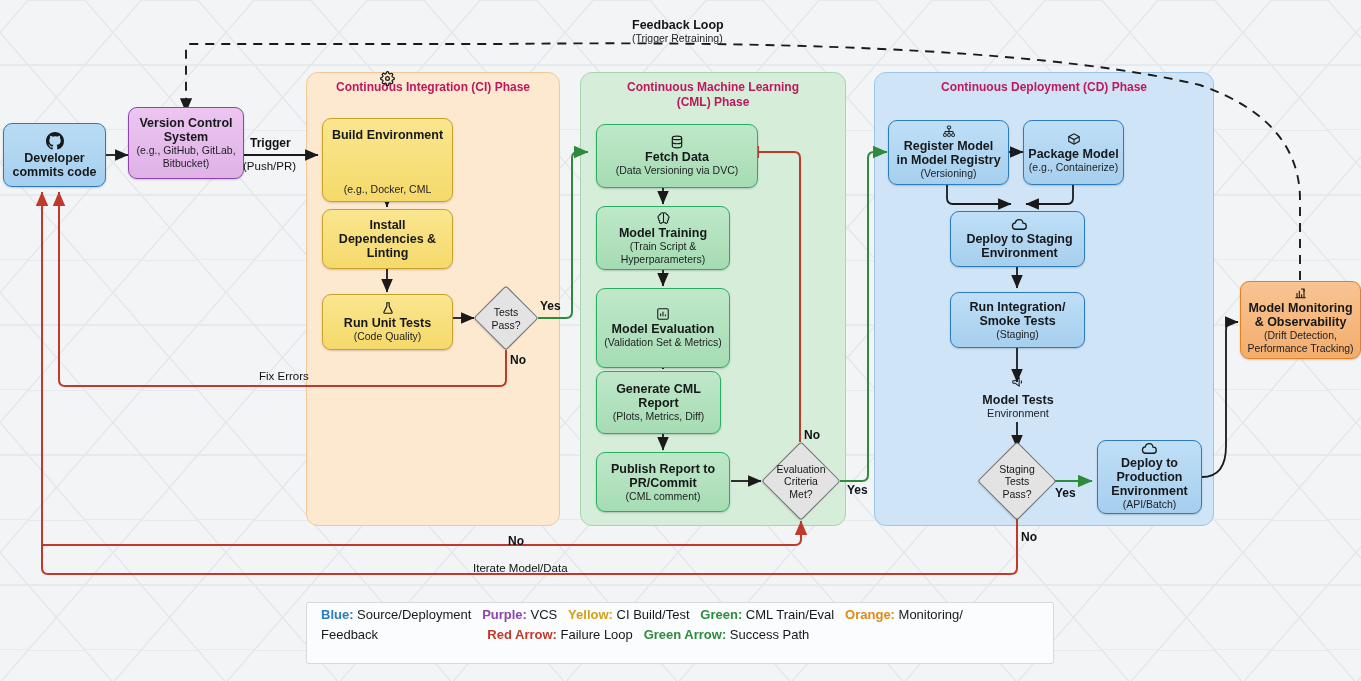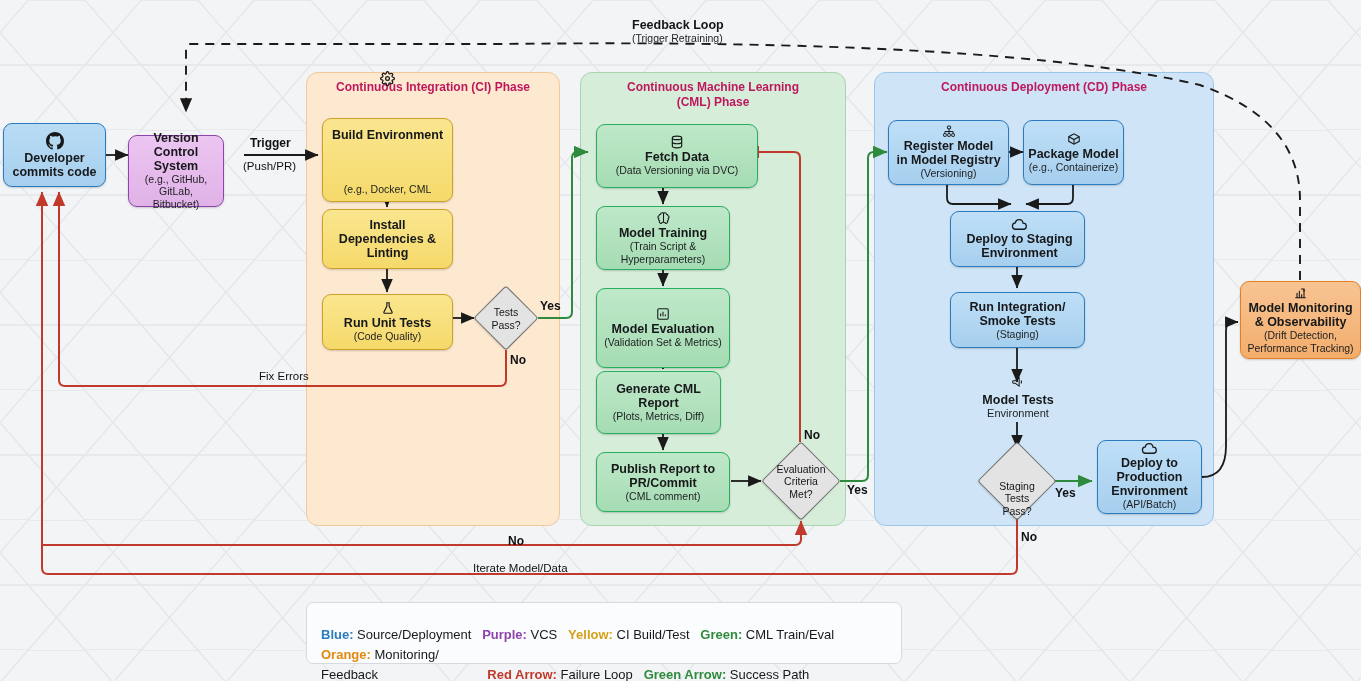--- a/index.html
+++ b/index.html
@@ -59,25 +59,25 @@
   .edge-label.thin { font-weight: normal; font-size: 11.5px; }
   .plainnode {
     position: absolute; z-index: 3;
     text-align: center;
     display: flex; flex-direction: column; align-items: center; justify-content: center;
   }
   .plainnode .ttl { font-size: 12.5px; font-weight: bold; color: #17181a; line-height:1.15; }
   .plainnode .sub { font-size: 11px; color: #1d1e20; }
   #legend {
     position: absolute; z-index: 5;
-    left: 306px; top: 602px; width: 596px; height: 62px;
+    left: 306px; top: 602px; width: 748px; height: 62px;
     background: #fbfcfd;
     border: 1px solid #d6dade;
-    border-radius: 7px;
-    padding: 22px 14px;
+    border-radius: 2px;
+    padding: 2px 14px;
     font-size: 13px; color: #17181a; line-height: 1.55;
   }
   #legend b { font-weight: bold; }
   .fbtitle { position:absolute; z-index:4; text-align:left; }
   .fbtitle .t1 { font-size: 12.5px; font-weight: bold; color: #141518; }
   .fbtitle .t2 { font-size: 10.5px; color: #1d1e20; }
 </style>
 </head>
 <body>
 
@@ -181,21 +181,21 @@
 <div class="node" style="left:3px; top:123px; width:103px; height:64px; background:linear-gradient(#b9dcf4,#a6cfee); border-color:#2a7bbf;">
   <span class="ico">
     <svg width="18" height="18" viewBox="0 0 16 16">
         <path fill="#17181a" d="M8 0C3.58 0 0 3.58 0 8c0 3.54 2.29 6.53 5.47 7.59.4.07.55-.17.55-.38 0-.19-.01-.82-.01-1.49-2.01.37-2.53-.49-2.69-.94-.09-.23-.48-.94-.82-1.13-.28-.15-.68-.52-.01-.53.63-.01 1.08.58 1.23.82.72 1.21 1.87.87 2.33.66.07-.52.28-.87.51-1.07-1.78-.2-3.64-.89-3.64-3.95 0-.87.31-1.59.82-2.15-.08-.2-.36-1.02.08-2.12 0 0 .67-.21 2.2.82a7.4 7.4 0 0 1 2-.27c.68 0 1.36.09 2 .27 1.53-1.04 2.2-.82 2.2-.82.44 1.1.16 1.92.08 2.12.51.56.82 1.27.82 2.15 0 3.07-1.87 3.75-3.65 3.95.29.25.54.73.54 1.48 0 1.07-.01 1.93-.01 2.2 0 .21.15.46.55.38A8.01 8.01 0 0 0 16 8c0-4.42-3.58-8-8-8Z"></path>
       </svg>
   </span>
   <span class="ttl">Developer</span>
   <span class="ttl">commits code</span>
 </div>
 
-<div class="node" style="left:128px; top:135px; width:96px; height:72px; background:linear-gradient(#ecc5f1,#e0b2e7); border-color:#8e44ad;">
+<div class="node" style="left:128px; top:107px; width:116px; height:72px; background:linear-gradient(#ecc5f1,#e0b2e7); border-color:#8e44ad;">
   <span class="ttl">Version Control</span>
   <span class="ttl">System</span>
   <span class="sub">(e.g., GitHub, GitLab,</span>
   <span class="sub">Bitbucket)</span>
 </div>
 
 <div class="node" style="left:322px; top:118px; width:131px; height:84px; background:linear-gradient(#fae68f,#f5d96a); border-color:#c9a227;gap:41px;">
   <span class="ico">
     <svg width="15" height="15" viewBox="0 0 24 24" fill="none" stroke="#17181a" stroke-width="2">
         <circle cx="12" cy="12" r="3"></circle>
@@ -359,21 +359,21 @@
 <div class="diamond" style="left:773px; top:453px; width:56px; height:56px;"></div>
 <div class="diamond-label" style="left:762px; top:459px; width:78px; height:45px;">
   <div>
     <span>Evaluation</span><br>
     <span>Criteria</span><br>
     <span>Met?</span>
   </div>
 </div>
 
 <div class="diamond" style="left:989px; top:453px; width:56px; height:56px;"></div>
-<div class="diamond-label" style="left:978px; top:459px; width:78px; height:45px;margin-top:17px;">
+<div class="diamond-label" style="left:978px; top:459px; width:78px; height:45px;">
   <div>
     <span>Staging</span><br>
     <span>Tests</span><br>
     <span>Pass?</span>
   </div>
 </div>
 
 <div class="edge-label" style="left:250px; top:136px;">Trigger</div>
 <div class="edge-label thin" style="left:243px; top:160px;">(Push/PR)</div>
 <div class="edge-label" style="left:540px; top:299px;">Yes</div>

